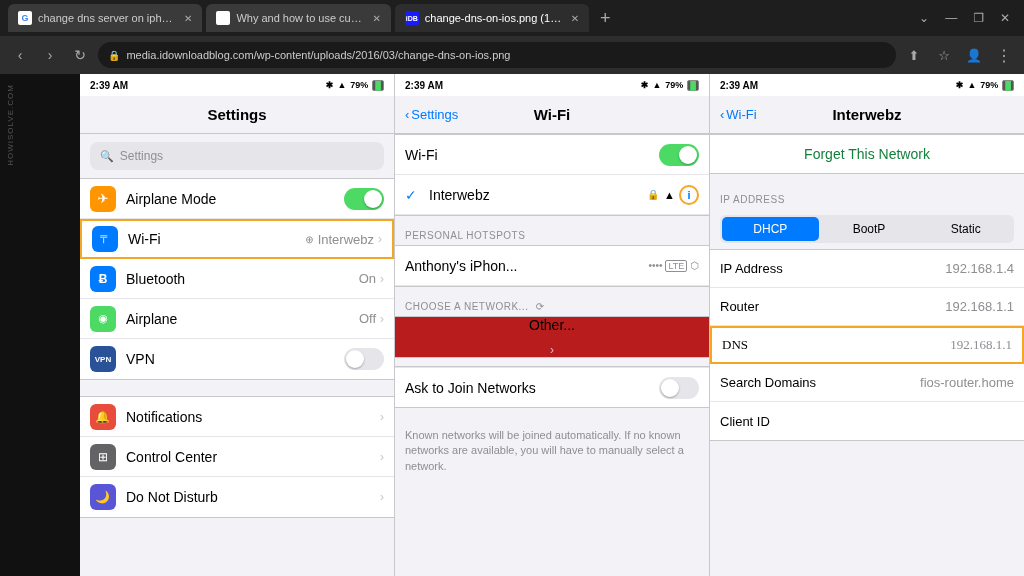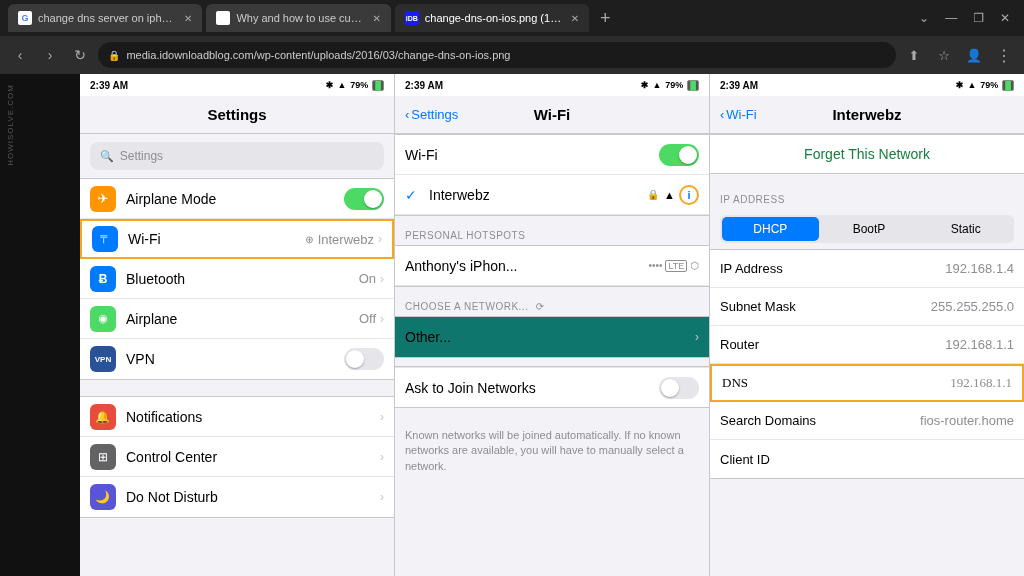--- a/index.html
+++ b/index.html
@@ -374,21 +374,22 @@
       border: 1px solid #8e8e93;
       border-radius: 2px;
       padding: 0 2px;
     }
 
     .other-row {
       display: flex;
       align-items: center;
       height: 40px;
       padding: 0 10px;
-      background: #0f766e;
+      background: #b91c1c;
+      flex-direction: column;
     }
     .other-label { flex: 1; font-size: 14px; color: #000; }
 
     .ask-join-row {
       display: flex;
       align-items: center;
       height: 40px;
       padding: 0 10px;
       background: #fff;
       border-top: 1px solid #e5e5ea;
@@ -793,24 +794,20 @@
         </div>
       </div>
 
       <div class="detail-section">
 
         <div class="detail-row">
           <span class="detail-label">IP Address</span>
           <span class="detail-value">192.168.1.4</span>
         </div>
 
-        <div class="detail-row">
-          <span class="detail-label">Subnet Mask</span>
-          <span class="detail-value">255.255.255.0</span>
-        </div>
 
         <div class="detail-row">
           <span class="detail-label">Router</span>
           <span class="detail-value">192.168.1.1</span>
         </div>
 
         <div class="detail-row highlighted" style="border:2px solid #f5a623;">
           <span class="detail-label">DNS</span>
           <span class="detail-value">192.168.1.1</span>
         </div>

